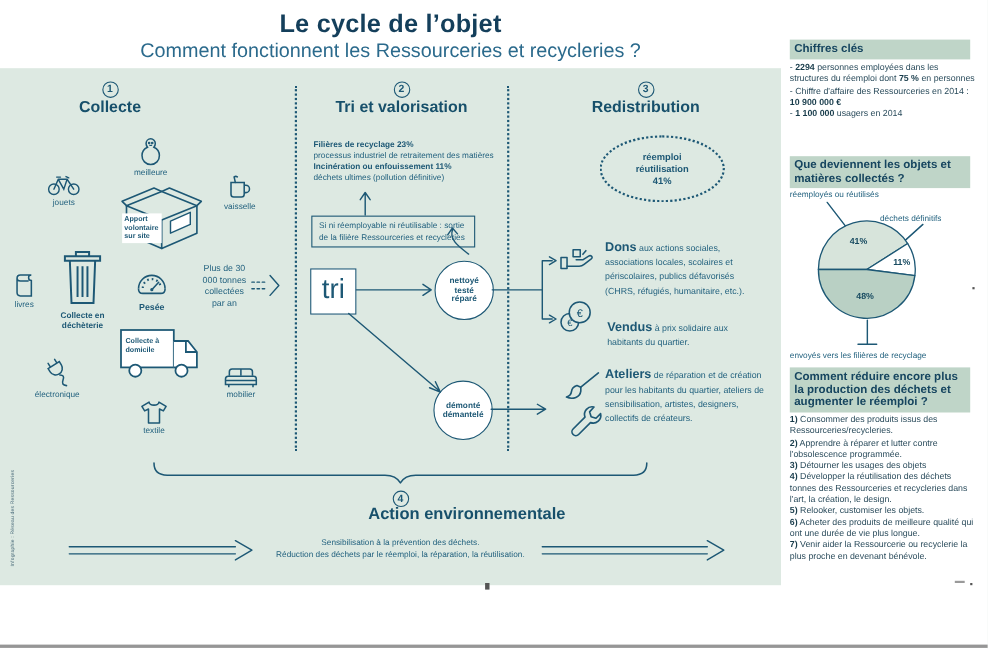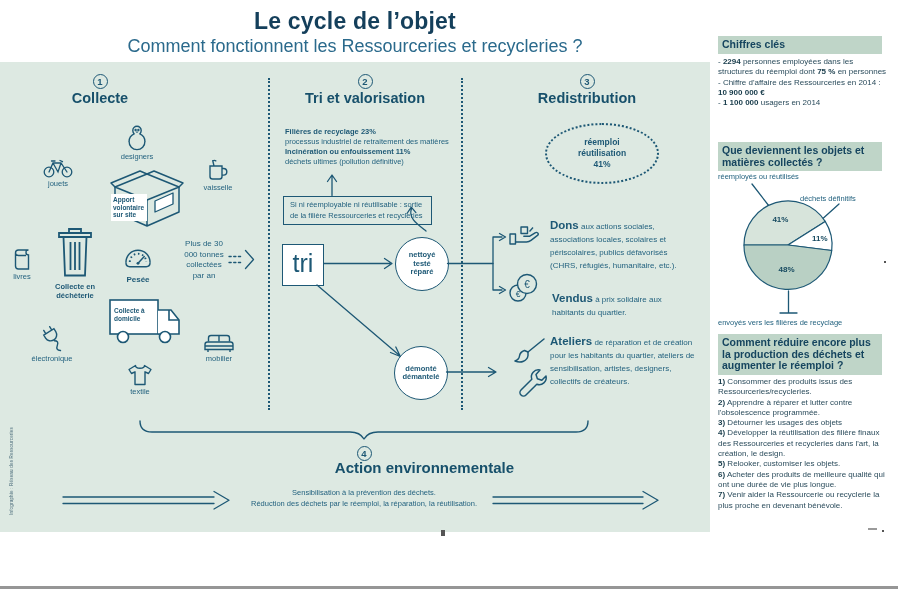--- a/index.html
+++ b/index.html
@@ -73,21 +73,21 @@
 <div class="s vdots" style="left:268px;top:78px;height:332px;"></div>
 <div class="s vdots" style="left:461px;top:78px;height:332px;"></div>
 
 <div class="s" style="left:118px;top:124px;width:38px;text-align:center;">
   <svg class="ic" width="22" height="28" viewBox="0 0 22 28" fill="none" stroke="currentColor" stroke-width="1.4">
     <path d="M11 2.2a4.2 4.2 0 0 1 4.2 4.2c0 1.5-.7 2.6-1.3 3.4a8.3 8.3 0 0 1 5 7.6A7.9 7.9 0 0 1 11 25.6a7.9 7.9 0 0 1-7.9-8.2 8.3 8.3 0 0 1 5-7.6C7.5 9 6.8 7.9 6.8 6.4A4.2 4.2 0 0 1 11 2.2Z"></path>
     <circle cx="9.6" cy="6" r=".5" fill="currentColor"></circle>
       <circle cx="12.4" cy="6" r=".5" fill="currentColor"></circle>
     <path d="M9.8 7.8q1.2 1 2.4 0" stroke-width="1"></path>
   </svg>
-  <div class="lbl">designers</div>
+  <div class="lbl">meilleure</div>
 </div>
 
 <div class="s" style="left:36px;top:156px;width:44px;text-align:center;">
   <svg class="ic" width="30" height="23" viewBox="0 0 30 22" fill="none" stroke="currentColor" stroke-width="1.3">
     <circle cx="6" cy="15.5" r="4.8"></circle>
       <circle cx="24" cy="15.5" r="4.8"></circle>
     <path d="M6 15.5 10 6.5h8L24 15.5M10 6.5 15 15.5 18 6.5M8.5 4.5H12M17 4l2.5 1.2" stroke-linecap="round"></path>
   </svg>
   <div class="lbl">jouets</div>
 </div>
@@ -276,21 +276,21 @@
 
 <div class="s band" style="left:718px;top:334px;width:156px;">Comment réduire encore plus la production des déchets et augmenter le réemploi ?</div>
 <div class="s sb-text" style="left:718px;top:377px;width:172px;">
 
     <p class="ritem"><b>1)</b><span> Consommer des produits issus des Ressourceries/recycleries.</span></p>
 
     <p class="ritem"><b>2)</b><span> Apprendre à réparer et lutter contre l'obsolescence programmée.</span></p>
 
     <p class="ritem"><b>3)</b><span> Détourner les usages des objets</span></p>
 
-    <p class="ritem"><b>4)</b><span> Développer la réutilisation des filière finaux des Ressourceries et recycleries dans l'art, la création, le design.</span></p>
+    <p class="ritem"><b>4)</b><span> Développer la réutilisation des déchets tonnes des Ressourceries et recycleries dans l'art, la création, le design.</span></p>
 
     <p class="ritem"><b>5)</b><span> Relooker, customiser les objets.</span></p>
 
     <p class="ritem"><b>6)</b><span> Acheter des produits de meilleure qualité qui ont une durée de vie plus longue.</span></p>
 
     <p class="ritem"><b>7)</b><span> Venir aider la Ressourcerie ou recyclerie la plus proche en devenant bénévole.</span></p>
   </div>
 
 <div class="s artifact" style="left:441px;top:530px;width:4px;height:6px;"></div>
 <div class="s artifact" style="left:884px;top:261px;width:2px;height:2px;"></div>

